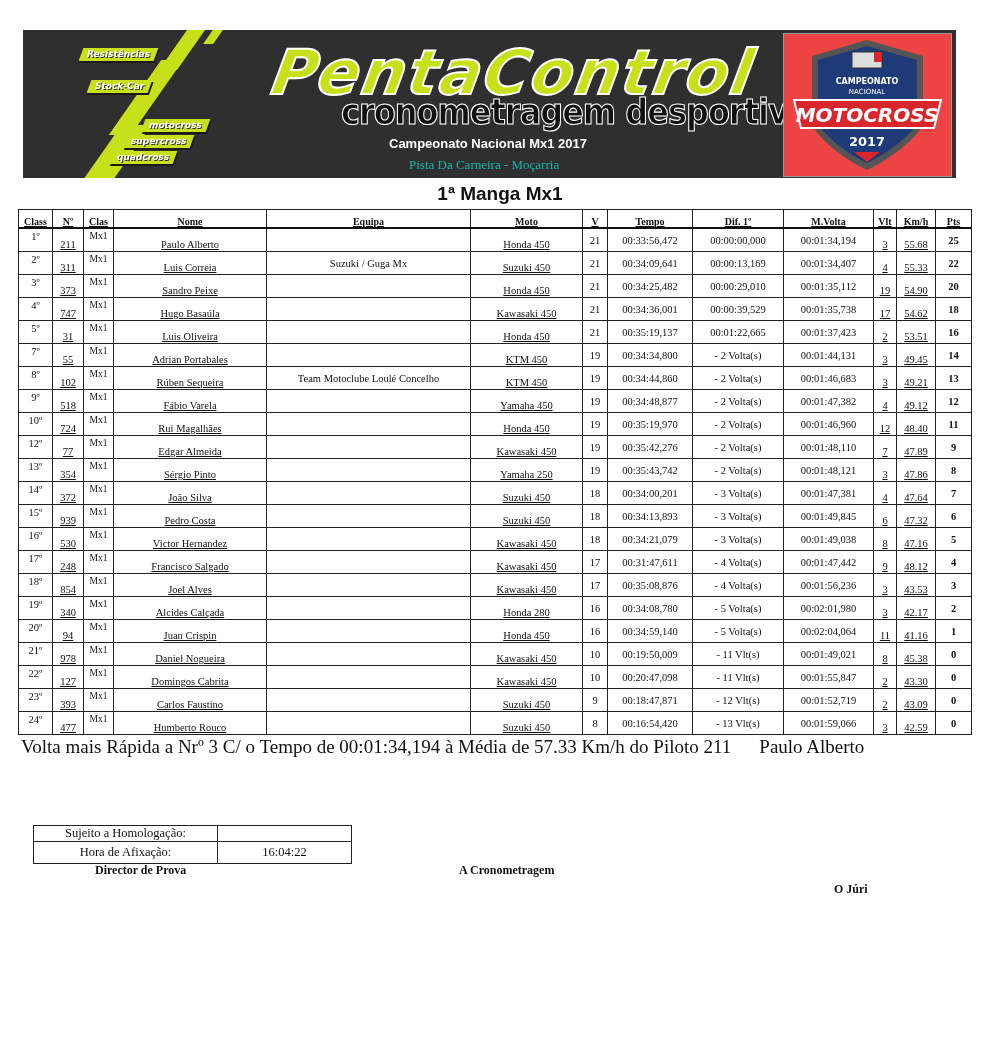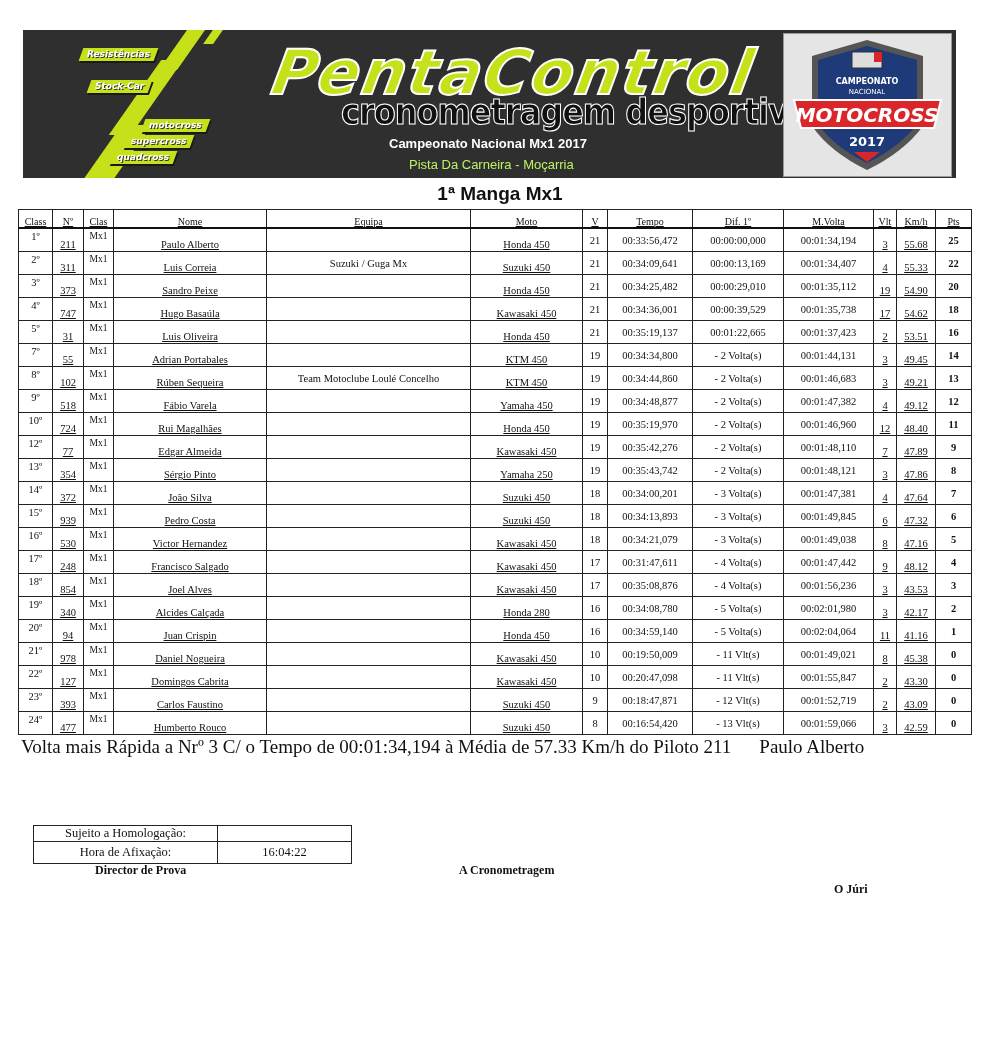--- a/index.html
+++ b/index.html
@@ -7,29 +7,29 @@
 
   
   .banner { position:absolute; left:23px; top:30px; width:933px; height:148px; background:#2f2f2f; }
   .bn-stripes { position:absolute; left:0; top:0; width:220px; height:148px; }
   .tag { position:absolute; height:13px; background:#c6e11a; color:#fff; font-family:"DejaVu Sans", sans-serif; font-weight:bold; font-style:italic; font-size:9px; line-height:13px; padding:0 6px; transform:skewX(-20deg); text-shadow:1px 1px 0 #333; box-shadow:2px 2px 0 #1a1a1a; }
   .tag span { display:inline-block; transform:skewX(20deg); }
   .slash { position:absolute; background:#c6e11a; transform:skewX(-35deg); }
   .brand { position:absolute; left:250px; top:10px; font-family:"DejaVu Sans", sans-serif; font-weight:900; font-style:italic; font-size:62px; line-height:66px; color:#c6e11a; letter-spacing:2px; -webkit-text-stroke:2px #ffffff; transform:skewX(-10deg); }
   .subbrand { position:absolute; left:318px; top:64px; font-family:"DejaVu Sans", sans-serif; font-weight:bold; font-size:32px; line-height:36px; color:#111; -webkit-text-stroke:1px #fff; letter-spacing:-1px; transform:scaleY(1.1); }
   .champ { position:absolute; left:366px; top:106px; font-family:"Liberation Sans", sans-serif; font-weight:bold; font-size:13px; color:#fff; }
-  .pista { position:absolute; left:386px; top:127px; font-family:Liberation Sans, sans-serif; font-size:13px; color:#bef264; }
-  .badge-box { position:absolute; left:760px; top:3px; width:167px; height:142px; background:#e5e5e5; border:1px solid #999; }
+  .pista { position:absolute; left:386px; top:127px; font-family:Liberation Serif, serif; font-size:13px; color:#14b8a6; }
+  .badge-box { position:absolute; left:760px; top:3px; width:167px; height:142px; background:#ef4444; border:1px solid #999; }
 
   .page-title { position:absolute; left:0; width:1000px; top:183px; text-align:center; font-family:"Liberation Sans", sans-serif; font-weight:bold; font-size:19px; }
 
   
   .results { position:absolute; left:18px; top:209px; border-collapse:collapse; width:953px; table-layout:fixed; font-size:10.5px; }
   .results th, .results td { border:1px solid #222; padding:0; height:20px; text-align:center; white-space:nowrap; overflow:hidden; }
-  .results th { font-size:10px; text-decoration:underline; font-weight:normal; height:17px; vertical-align:bottom; border-bottom:2px solid #111; }
+  .results th { font-size:10px; text-decoration:underline; font-weight:bold; height:17px; vertical-align:bottom; border-bottom:2px solid #111; }
   .results td.low { vertical-align:bottom; padding-bottom:1px; text-decoration:underline; text-decoration-thickness:0.5px; }
   .results td.pts { font-weight:bold; }
   .results td.pos { vertical-align:top; padding-top:2px; }
   .results td.clas { vertical-align:top; padding-top:2px; font-size:9.5px; }
   .results td.mid { vertical-align:middle; }
   .results tr.data td { height:20px; }
 
   .fastest { position:absolute; left:21px; top:736px; font-size:19px; }
   .fastest .pilot { margin-left:28px; }
 

